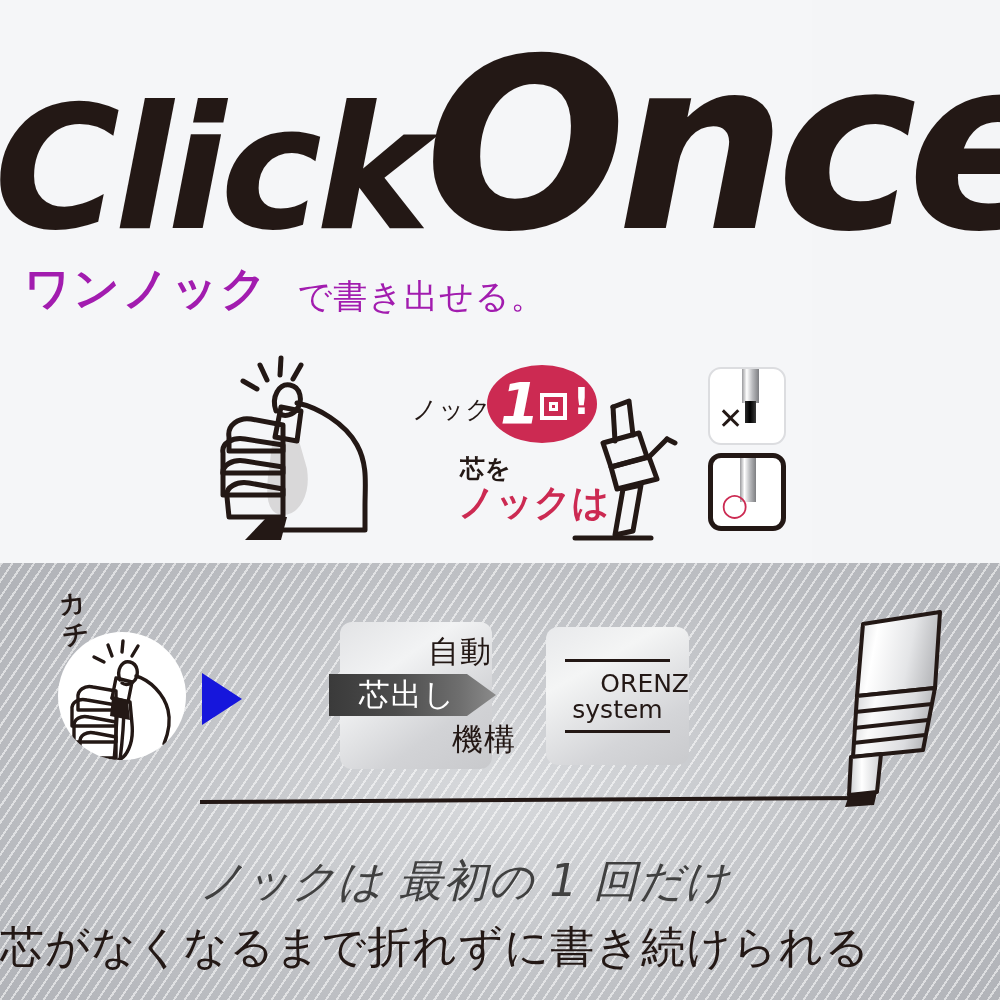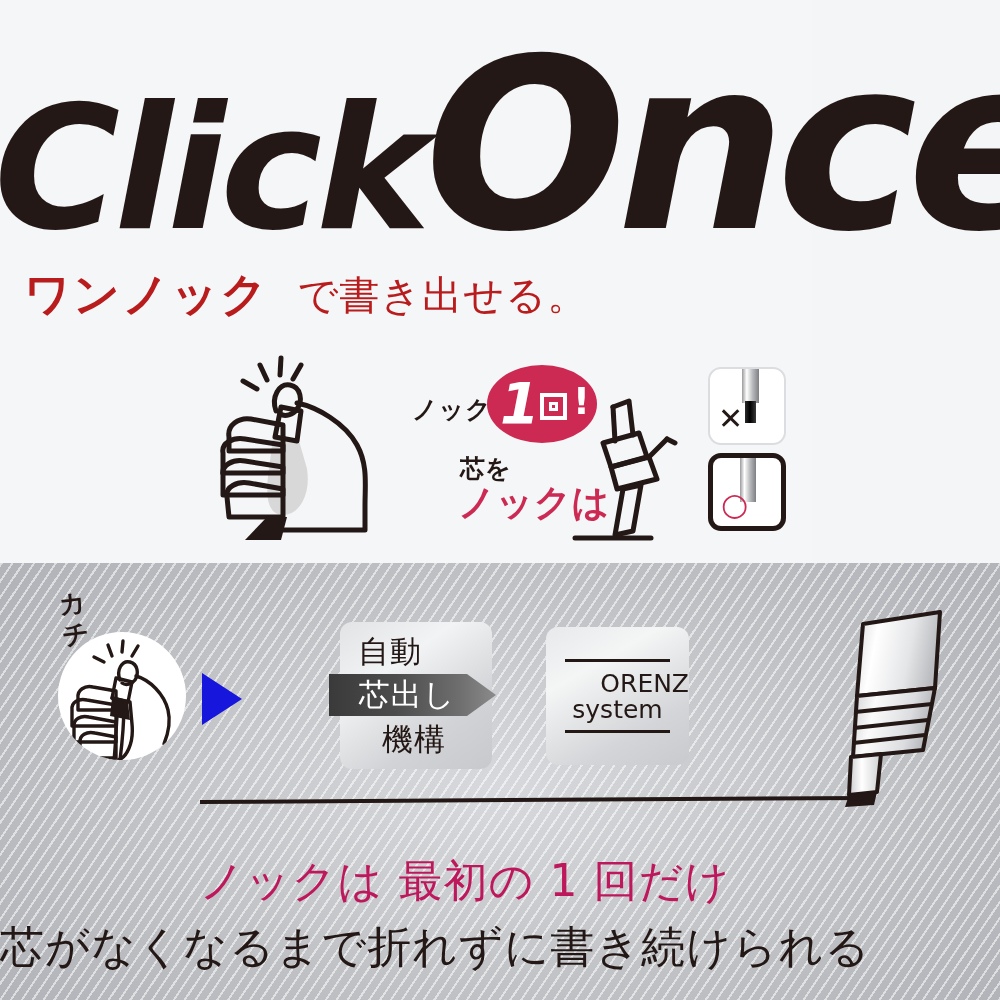--- a/index.html
+++ b/index.html
@@ -21,38 +21,38 @@
     color:#231815;
     font-family:"DejaVu Sans","Liberation Sans",sans-serif;
     font-weight:bold;font-style:italic;
     font-size:172px;line-height:200px;letter-spacing:-6px;
     white-space:nowrap;
   }
   #title .big{font-size:238px;letter-spacing:-10px;}
 
   #sub{
     position:absolute;left:24px;top:270px;height:50px;
-    color:#b91c1c;white-space:nowrap;
-    display:flex;align-items:center;gap:8px;
+    color:#a21caf;white-space:nowrap;
+    display:flex;align-items:flex-end;
   }
   #sub .s1{
     font-size:46px;font-weight:bold;letter-spacing:2px;
     font-family:"DejaVu Sans","Liberation Sans",sans-serif;
   }
   #sub .s2{
-    font-size:40px;font-weight:500;margin-left:20px;letter-spacing:1px;
+    font-size:34px;font-weight:500;margin-left:28px;letter-spacing:1px;
   }
 
   
   #hand-upper{position:absolute;left:205px;top:345px;width:210px;height:195px;}
 
   
   #knock-label{
     position:absolute;left:412px;top:393px;
-    font-size:25px;font-weight:bold;color:#231815;letter-spacing:1px;
+    font-size:25px;font-weight:normal;color:#231815;letter-spacing:1px;
   }
   #bubble{
     position:absolute;left:487px;top:365px;width:110px;height:78px;
     background:#cc2a52;border-radius:50%/50%;
   }
   #bubble .n1{
     position:absolute;left:13px;top:4px;
     font-size:57px;font-weight:bold;color:#fff;font-style:italic;
     line-height:70px;
   }
@@ -126,22 +126,22 @@
     border-bottom:26px solid transparent;
   }
 
   
   #panel1{
     position:absolute;left:340px;top:622px;width:152px;height:147px;
     border-radius:12px;
     background:linear-gradient(145deg,#e2e3e5 0%,#f2f3f4 32%,#d2d3d6 70%,#c8c9cc 100%);
   }
   #panel1 .row{
-    position:absolute;left:18px;width:152px;height:44px;
-    display:flex;justify-content:flex-start;align-items:center;
+    position:absolute;left:0;width:152px;height:44px;
+    display:flex;justify-content:flex-end;align-items:center;
     font-size:31px;font-weight:500;color:#231815;letter-spacing:1px;
   }
   #panel1 .r1{top:8px;}
   #panel1 .r3{top:96px;padding-left:24px;}
   #banner{
     position:absolute;left:-11px;top:52px;width:167px;height:42px;
   }
   #banner .bg{
     position:absolute;left:0;top:0;width:167px;height:42px;
     background:linear-gradient(90deg,#3a3a3a 0%,#4c4c4c 40%,#6e6e6e 78%,#8b8b8b 100%);
@@ -181,22 +181,23 @@
   
   #baseline{
     position:absolute;left:200px;top:800px;width:670px;height:4px;
     background:#231815;
     transform:rotate(-0.35deg);transform-origin:left center;
   }
 
   
   #copy1{
     position:absolute;left:0;top:852px;width:930px;text-align:center;
-    font-size:44px;font-weight:500;color:#be185d;letter-spacing:1px;
+    font-size:44px;font-weight:500;color:#404040;letter-spacing:1px;
     white-space:nowrap;
+    font-style:italic;
   }
   #copy2{
     position:absolute;left:0;top:918px;width:1000px;
     font-size:44px;font-weight:500;color:#231815;letter-spacing:1px;
     white-space:nowrap;
   }
 </style>
 </head>
 <body>
 

